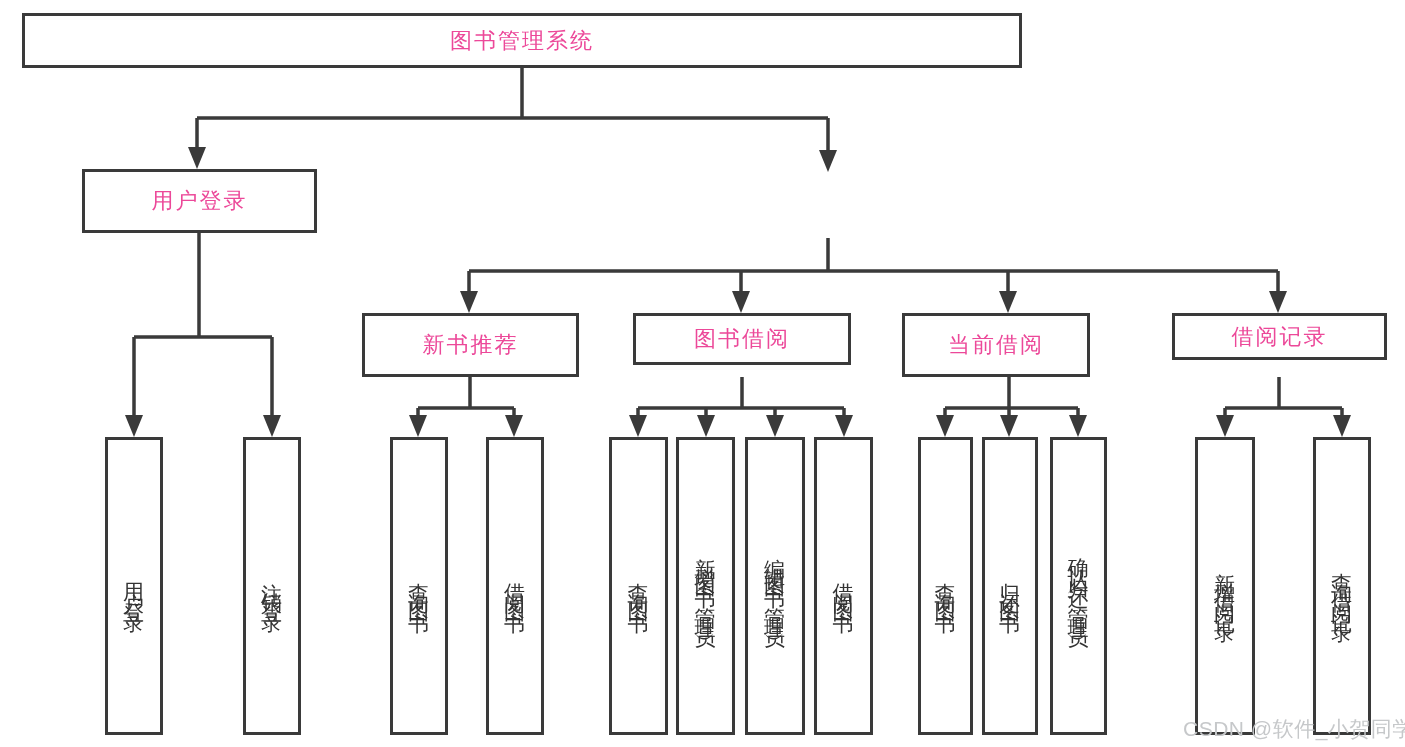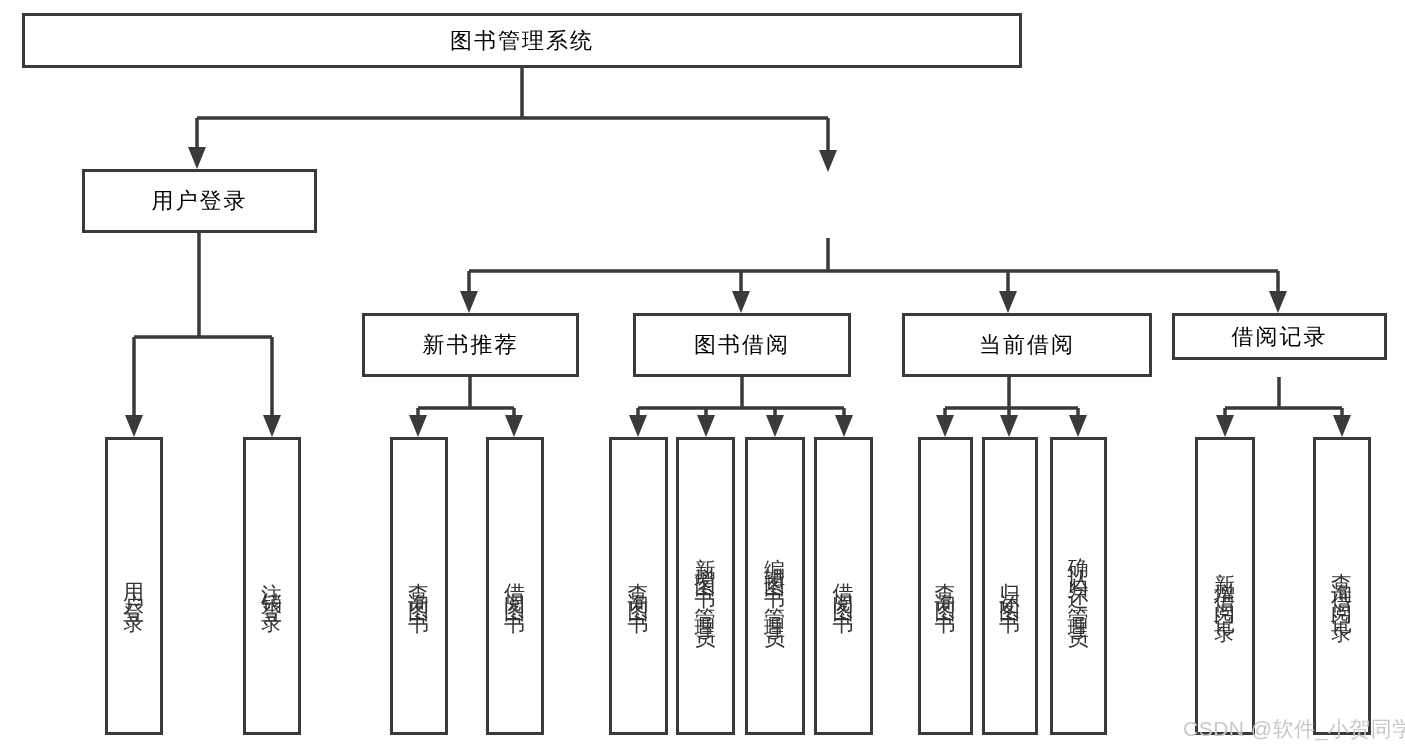--- a/index.html
+++ b/index.html
@@ -26,21 +26,21 @@
     box-sizing: border-box;
     background: #ffffff;
     border: 3px solid #3a3a3a;
     display: flex;
     align-items: center;
     justify-content: center;
     z-index: 2;
   }
   .node.h span {
     font-size: 22px;
-    color: #000000;
+    color: #ec4899;
     letter-spacing: 2px;
     white-space: nowrap;
   }
   .node.v span {
     writing-mode: vertical-rl;
     text-orientation: mixed;
     font-size: 21px;
     line-height: 1;
     color: #333333;
     letter-spacing: 10px;
@@ -112,24 +112,24 @@
     <span>图书管理系统</span>
   </div>
 
   <div class="node h" style="left:82px; top:169px; width:235px; height:64px;">
     <span>用户登录</span>
   </div>
 
   <div class="node h" style="left:362px; top:313px; width:217px; height:64px;text-align:center;">
     <span>新书推荐</span>
   </div>
-  <div class="node h" style="left:633px; top:313px; width:218px; height:64px;">
+  <div class="node h" style="left:633px; top:313px; width:218px; height:52px;">
     <span>图书借阅</span>
   </div>
-  <div class="node h" style="left:902px; top:313px; width:250px; height:64px;">
+  <div class="node h" style="left:902px; top:313px; width:188px; height:64px;">
     <span>当前借阅</span>
   </div>
   <div class="node h" style="left:1172px; top:313px; width:215px; height:47px;">
     <span>借阅记录</span>
   </div>
 
   <div class="node v" style="left:105px; top:437px; width:58px; height:298px;">
     <span>用户登录</span>
   </div>
   <div class="node v" style="left:243px; top:437px; width:58px; height:298px;">

